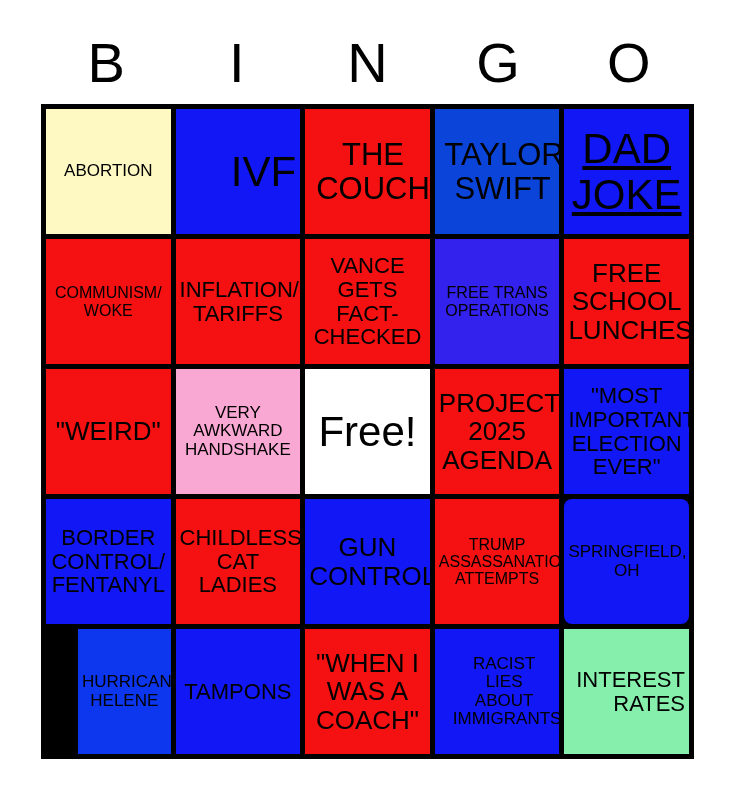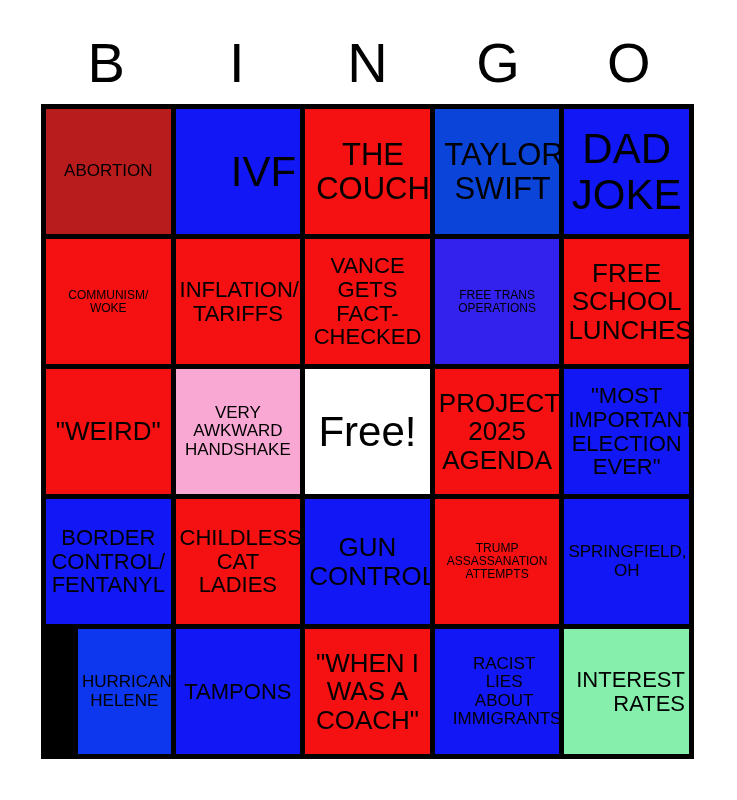--- a/index.html
+++ b/index.html
@@ -75,51 +75,51 @@
     white-space: pre-line;
     padding: 0 2px;
     box-sizing: border-box;
   }
   
   .fs-xxl .cell-text { font-size: 42px; }
   .fs-xl  .cell-text { font-size: 31px; margin-left: 11px; }
   .fs-lg  .cell-text { font-size: 26px; }
   .fs-md  .cell-text { font-size: 22px; }
   .fs-sm  .cell-text { font-size: 17px; }
-  .fs-xs  .cell-text { font-size: 12px; }
+  .fs-xs  .cell-text { font-size: 16px; }
 </style>
 </head>
 <body>
 
 <div class="card">
 
   <div class="header">
     <div class="header-letter">B</div>
     <div class="header-letter">I</div>
     <div class="header-letter">N</div>
     <div class="header-letter">G</div>
     <div class="header-letter">O</div>
   </div>
 
   <div class="grid" id="bingo-grid">
-      <div class="cell fs-sm" style="background: #b91c1c;">
+      <div class="cell fs-sm" style="background: #fef9c3;">
         <span class="cell-text">ABORTION</span>
       </div>
       <div class="cell fs-xxl" style="background: rgb(17, 24, 245); text-align: right;">
         <span class="cell-text">IVF</span>
       </div>
       <div class="cell fs-xl" style="background: rgb(245, 17, 17);">
         <span class="cell-text">THE
 COUCH</span>
       </div>
       <div class="cell fs-xl" style="background: rgb(11, 68, 216);">
         <span class="cell-text">TAYLOR
 SWIFT</span>
       </div>
-      <div class="cell fs-xxl" style="background: rgb(17, 24, 245);">
+      <div class="cell fs-xxl" style="background: rgb(17, 24, 245); text-decoration: underline;">
         <span class="cell-text">DAD
 JOKE</span>
       </div>
       <div class="cell fs-xs" style="background: rgb(245, 17, 17);">
         <span class="cell-text">COMMUNISM/
 WOKE</span>
       </div>
       <div class="cell fs-md" style="background: rgb(245, 17, 17);">
         <span class="cell-text">INFLATION/
 TARIFFS</span>
@@ -173,21 +173,21 @@
       </div>
       <div class="cell fs-lg" style="background: rgb(17, 24, 245);">
         <span class="cell-text">GUN
 CONTROL</span>
       </div>
       <div class="cell fs-xs" style="background: rgb(245, 17, 17);">
         <span class="cell-text">TRUMP
 ASSASSANATION
 ATTEMPTS</span>
       </div>
-      <div class="cell fs-sm" style="background: rgb(17, 24, 245);">
+      <div class="cell fs-sm" style="background: rgb(17, 24, 245); border-radius: 8px;">
         <span class="cell-text">SPRINGFIELD,
 OH</span>
       </div>
       <div class="cell fs-sm" style="background: rgb(13, 55, 239); margin-left: 32px;">
         <span class="cell-text">HURRICANE
 HELENE</span>
       </div>
       <div class="cell fs-md" style="background: rgb(17, 24, 245);">
         <span class="cell-text">TAMPONS</span>
       </div>

